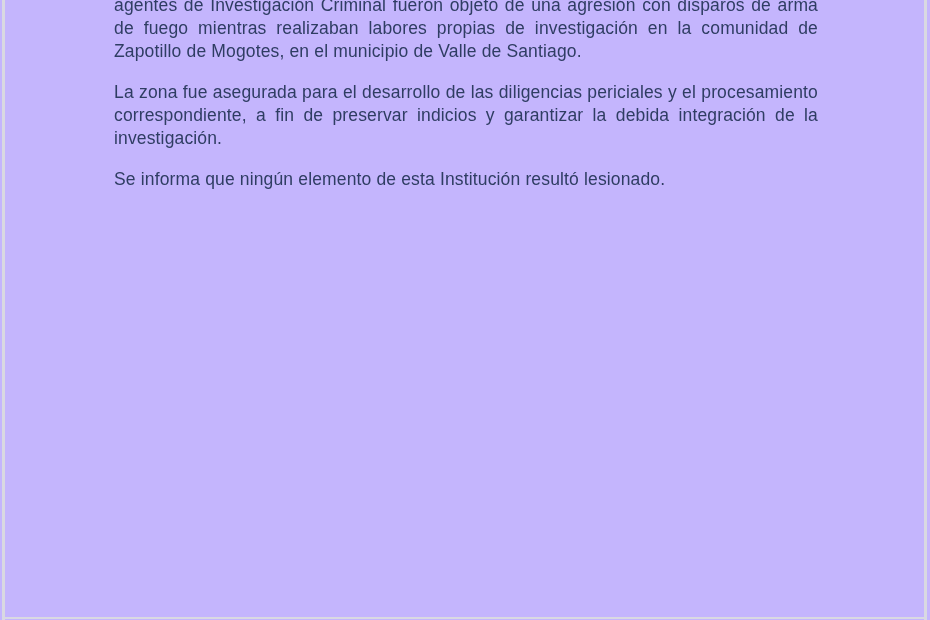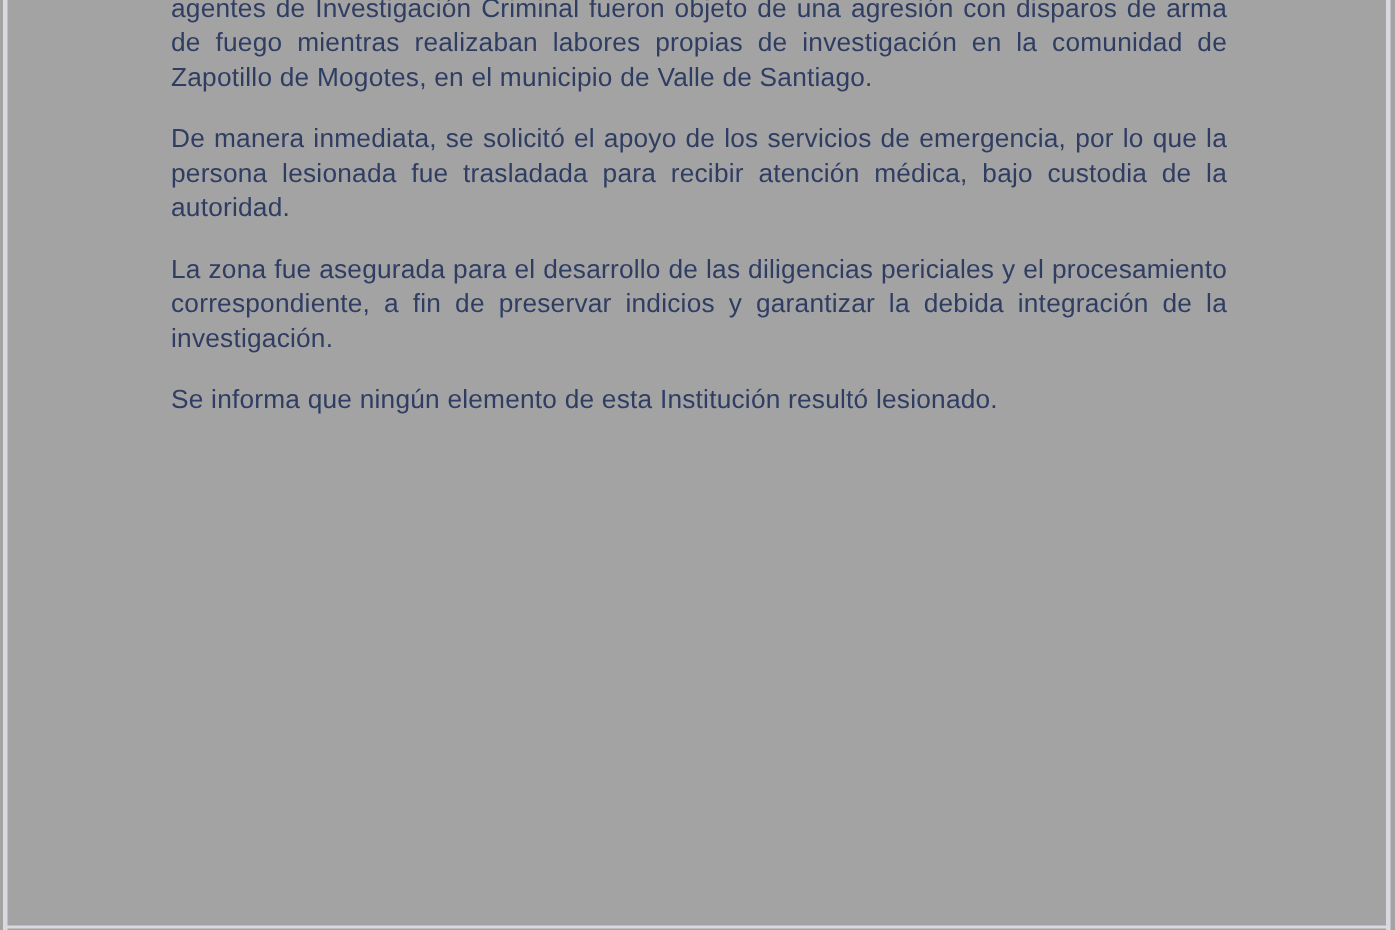--- a/index.html
+++ b/index.html
@@ -10,21 +10,21 @@
     width: 930px;
     height: 620px;
     background: #ffffff;
     position: relative;
     overflow: hidden;
     font-family: "Liberation Sans", sans-serif;
   }
   .page {
     position: absolute;
     inset: 0;
-    background: #a3a3a3;
+    background: #c4b5fd;
     text-decoration: underline;
   }
   .edge {
     position: absolute;
     background: #d9d9e2;
   }
   .edge-left {
     left: 2px;
     top: 0;
     width: 2.5px;
@@ -61,17 +61,16 @@
 </head>
 <body>
 
 <div class="page">
   <div class="edge edge-left"></div>
   <div class="edge edge-right"></div>
   <div class="edge edge-bottom"></div>
 
   <div class="content">
     <p>agentes de Investigación Criminal fueron objeto de una agresión con disparos de arma de fuego mientras realizaban labores propias de investigación en la comunidad de Zapotillo de Mogotes, en el municipio de Valle de Santiago.</p>
-    <p>De manera inmediata, se solicitó el apoyo de los servicios de emergencia, por lo que la persona lesionada fue trasladada para recibir atención médica, bajo custodia de la autoridad.</p>
     <p>La zona fue asegurada para el desarrollo de las diligencias periciales y el procesamiento correspondiente, a fin de preservar indicios y garantizar la debida integración de la investigación.</p>
     <p>Se informa que ningún elemento de esta Institución resultó lesionado.</p>
   </div>
 </div>
 
 </body></html>

